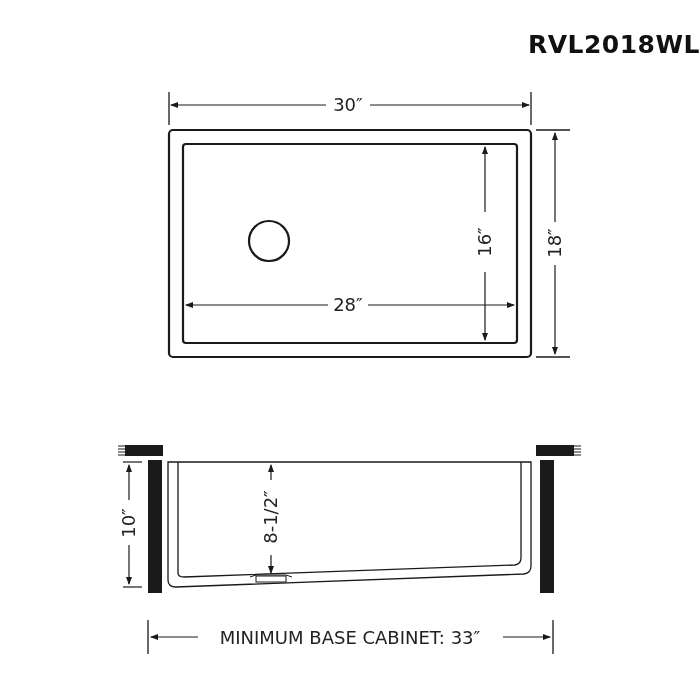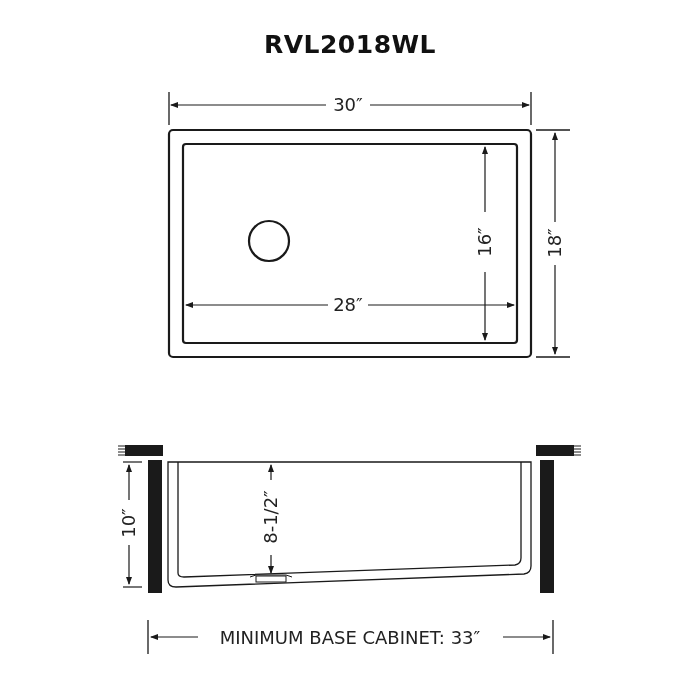--- a/index.html
+++ b/index.html
@@ -1,18 +1,18 @@
 <!DOCTYPE html>
 <html><head>
   <meta charset="utf-8">
   <style>
     html, body { margin: 0; padding: 0; background: #ffffff; }
     body { width: 700px; height: 700px; position: relative; overflow: hidden; }
     .title {
-      position: absolute; left: 0; top: 30px; width: 700px; text-align: center;
+      position: absolute; left: 0; top: 30px; width: 700px; text-align: right;
       font-family: "DejaVu Sans", sans-serif; font-weight: bold; font-size: 25px;
       color: #111111; letter-spacing: 0.5px;
     }
     svg { position: absolute; left: 0; top: 0; }
     .dim-lg { font-family: "DejaVu Sans", sans-serif; font-size: 18px; fill: #222222; }
   </style>
 </head>
 <body>
 
 <div class="title">RVL2018WL</div>

